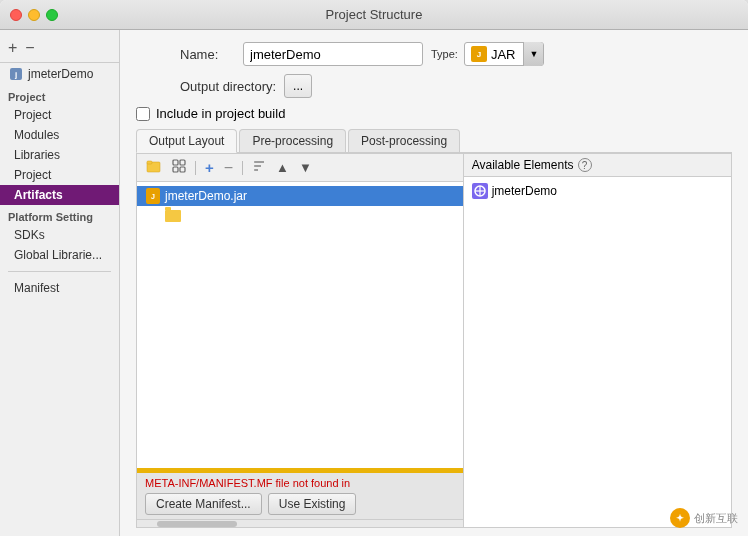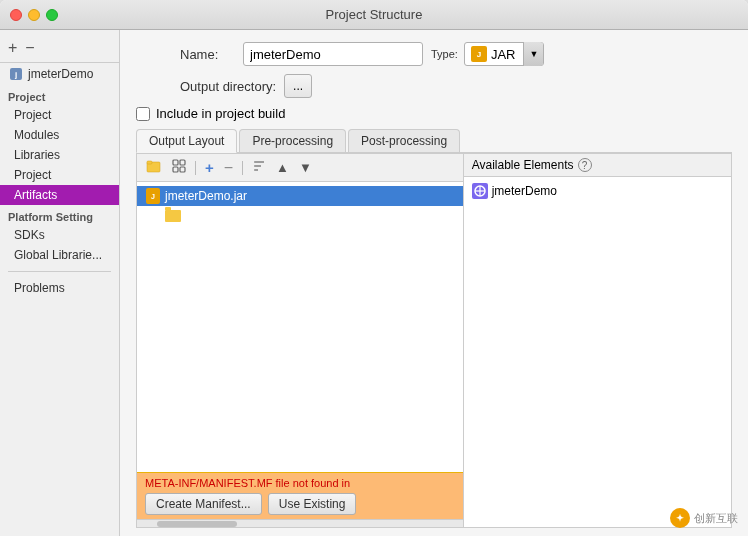--- a/index.html
+++ b/index.html
@@ -117,22 +117,23 @@
     }
 
     .sidebar-item {
       padding: 3px 8px 3px 14px;
       font-size: 12px;
       color: #333;
       cursor: pointer;
     }
 
     .sidebar-item.active {
-      background: #a21caf;
+      background: #701a75;
       color: white;
+      font-weight: bold;
     }
 
     .sidebar-divider {
       height: 1px;
       background: #ccc;
       margin: 6px 8px;
     }
 
     
     .right-panel {
@@ -422,23 +423,23 @@
       border-radius: 2px;
       display: flex;
       align-items: center;
       justify-content: center;
       font-size: 8px;
       color: white;
     }
 
     
     .bottom-area {
-      border-top: 1px solid #eab308;
+      border-top: 5px solid #eab308;
       padding: 4px 8px;
-      background: #fdba74;
+      background: #e5e5e5;
       font-size: 11px;
       color: #c00;
       position: relative;
     }
 
     .bottom-buttons {
       display: flex;
       gap: 6px;
       margin-top: 4px;
     }
@@ -550,21 +551,21 @@
       <div class="sidebar-item">
         <span>SDKs</span>
       </div>
       <div class="sidebar-item">
         <span>Global Librarie...</span>
       </div>
 
       <div class="sidebar-divider"></div>
 
       <div class="sidebar-item">
-        <span>Problems</span>
+        <span>Manifest</span>
       </div>
     </div>
 
     <div class="right-panel">
 
       <div class="form-row">
         <span class="form-label">Name:</span>
         <input class="form-input name-input" type="text" value="jmeterDemo" style="">
         <div class="type-group">
           <span class="type-label">Type:</span>

